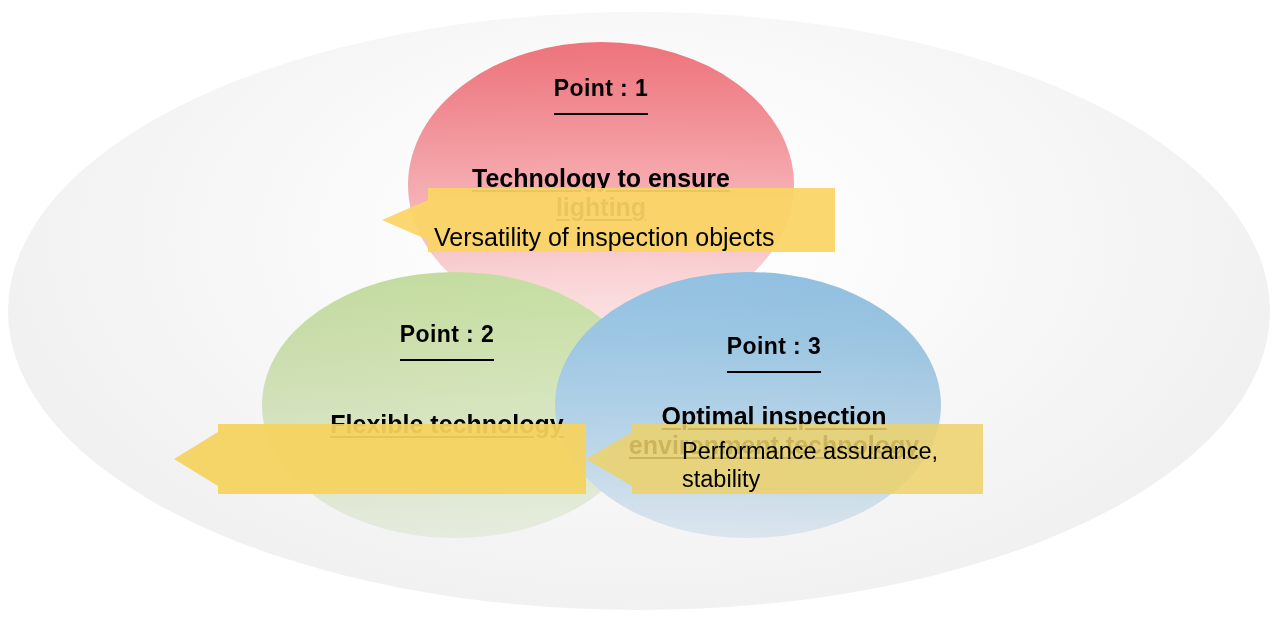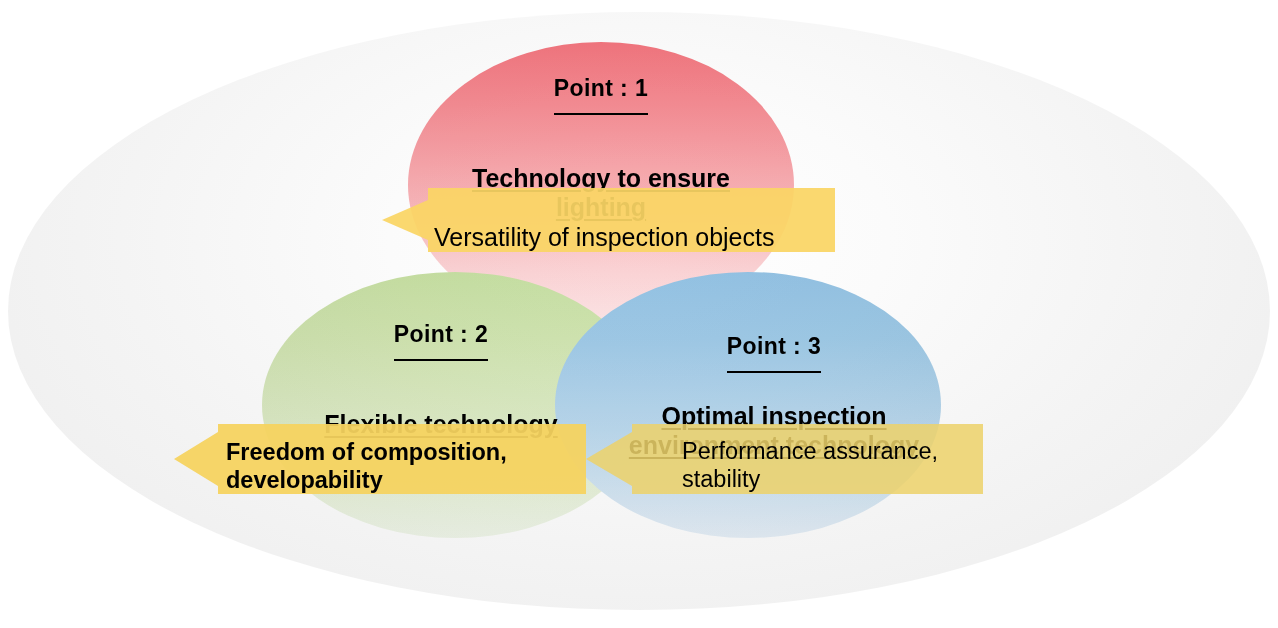--- a/index.html
+++ b/index.html
@@ -56,21 +56,21 @@
     font-size: 25px;
     display: inline;
     text-decoration: underline;
     text-decoration-thickness: 2.4px;
     text-underline-offset: 3px;
   }
 
   #t1 { left: 409px; top: 56px; width: 384px; }
   #t1 .gap { display: block; height: 30px; }
 
-  #t2 { left: 248px; top: 302px; width: 386px; }
+  #t2 { left: 254px; top: 302px; width: 386px; }
   #t2 .gap { display: block; height: 30px; }
 
   #t3 { left: 605px; top: 314px; width: 338px; }
   #t3 .gap { display: block; height: 10px; }
 
   
   .arrow {
     position: absolute;
     display: flex;
     align-items: flex-end;
@@ -181,22 +181,20 @@
     <svg class="arrow-shape" viewBox="0 0 453 64" preserveAspectRatio="none" xmlns="http://www.w3.org/2000/svg">
       <polygon points="46,0 453,0 453,64 46,64 46,52 0,32 46,12" fill="#fad564" fill-opacity="0.93"></polygon>
     </svg>
     <span class="arrow-label">Versatility of inspection objects</span>
   </div>
 
   <div class="arrow" id="a2">
     <svg class="arrow-shape" viewBox="0 0 412 70" preserveAspectRatio="none" xmlns="http://www.w3.org/2000/svg">
       <polygon points="44,0 412,0 412,70 44,70 44,62 0,35 44,8" fill="#f5d25f" fill-opacity="0.94"></polygon>
     </svg>
-    <span class="arrow-label">Freedom of composition,
-developability</span>
   </div>
 
   <div class="arrow" id="a3">
     <svg class="arrow-shape" viewBox="0 0 397 70" preserveAspectRatio="none" xmlns="http://www.w3.org/2000/svg">
       <polygon points="46,0 397,0 397,70 46,70 46,62 0,35 46,8" fill="#ecd26a" fill-opacity="0.86"></polygon>
     </svg>
     <span class="arrow-label">Performance assurance,
 stability</span>
   </div>
 

